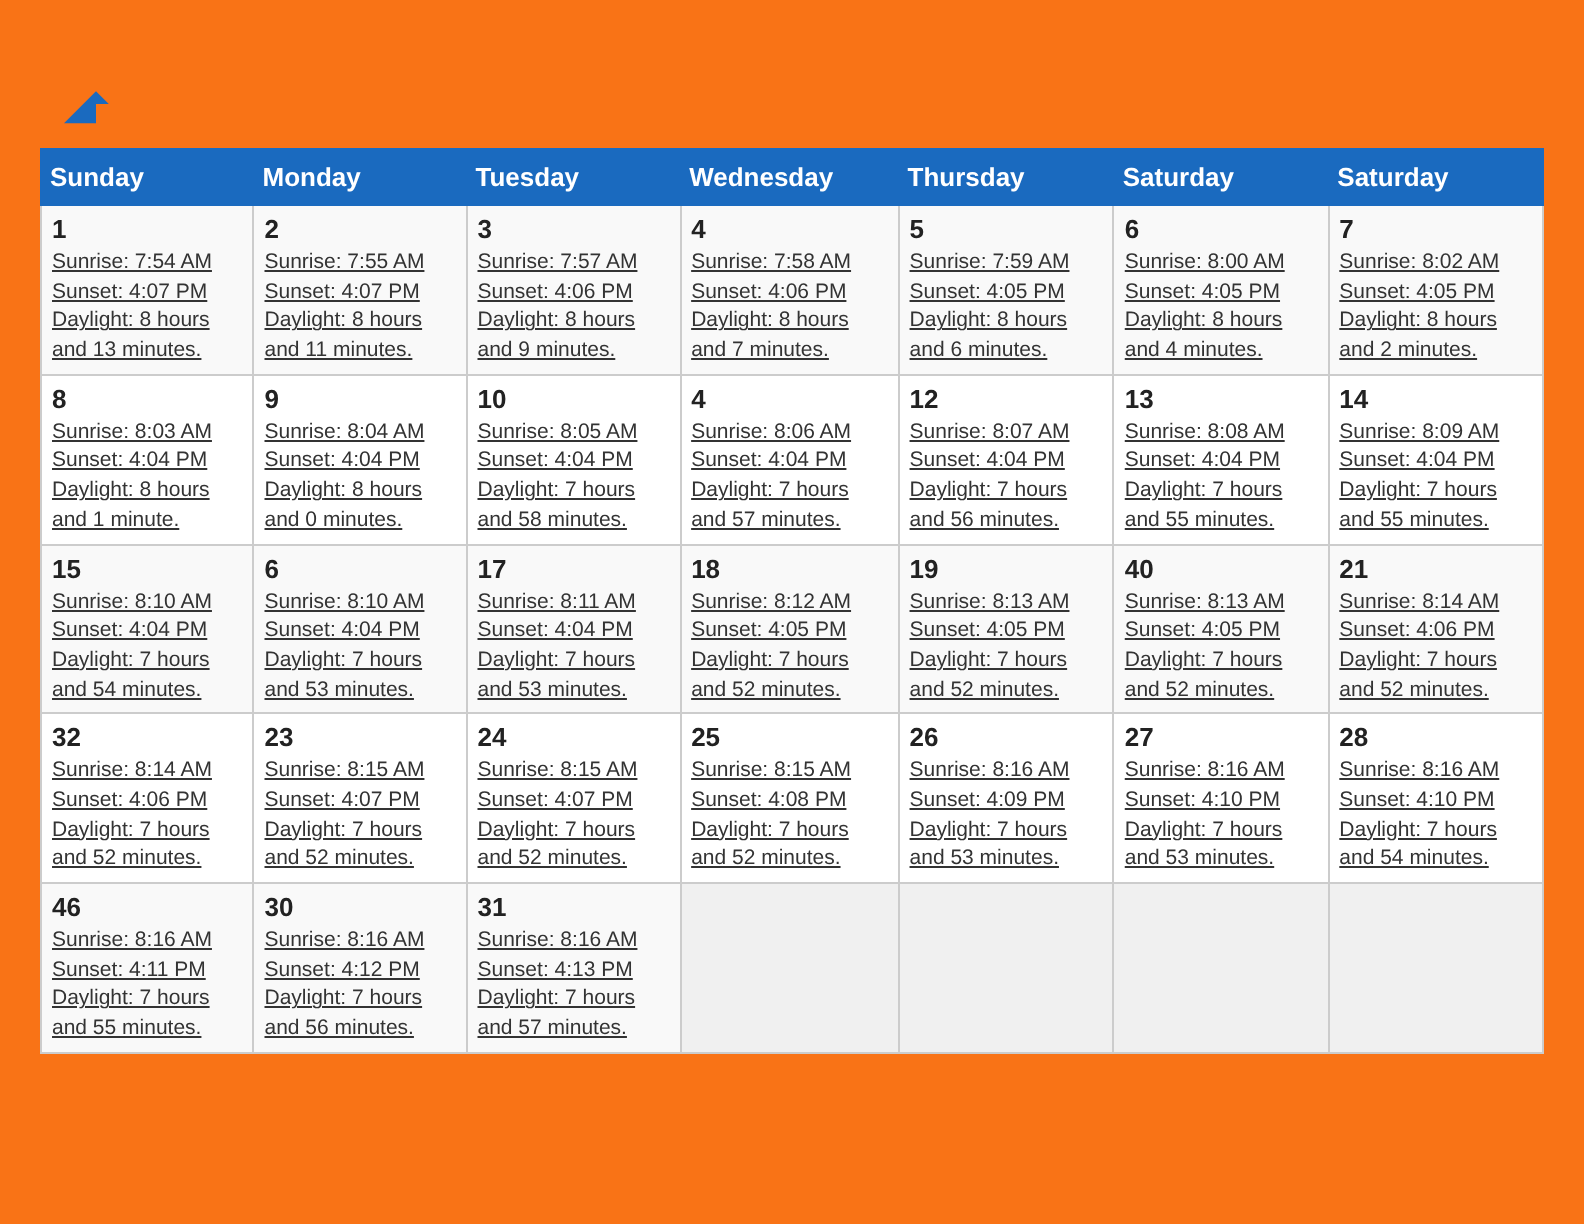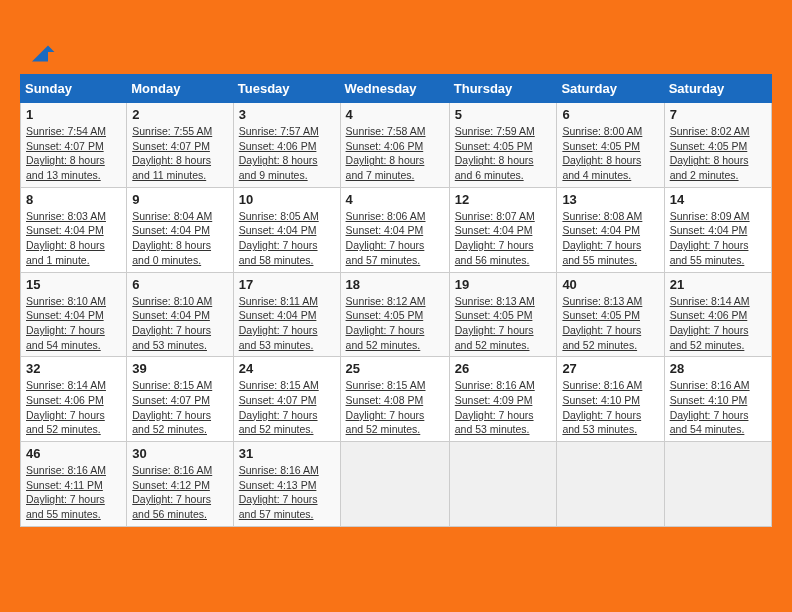--- a/index.html
+++ b/index.html
@@ -305,21 +305,21 @@
         <tr>
           <td>
           <span class="day-number">32</span>
           <div class="cell-content">
             Sunrise: 8:14 AM<br>
             Sunset: 4:06 PM<br>
             Daylight: 7 hours and 52 minutes.
           </div>
         </td>
           <td>
-          <span class="day-number">39</span>
+          <span class="day-number">23</span>
           <div class="cell-content">
             Sunrise: 8:15 AM<br>
             Sunset: 4:07 PM<br>
             Daylight: 7 hours and 52 minutes.
           </div>
         </td>
           <td>
           <span class="day-number">24</span>
           <div class="cell-content">
             Sunrise: 8:15 AM<br>

